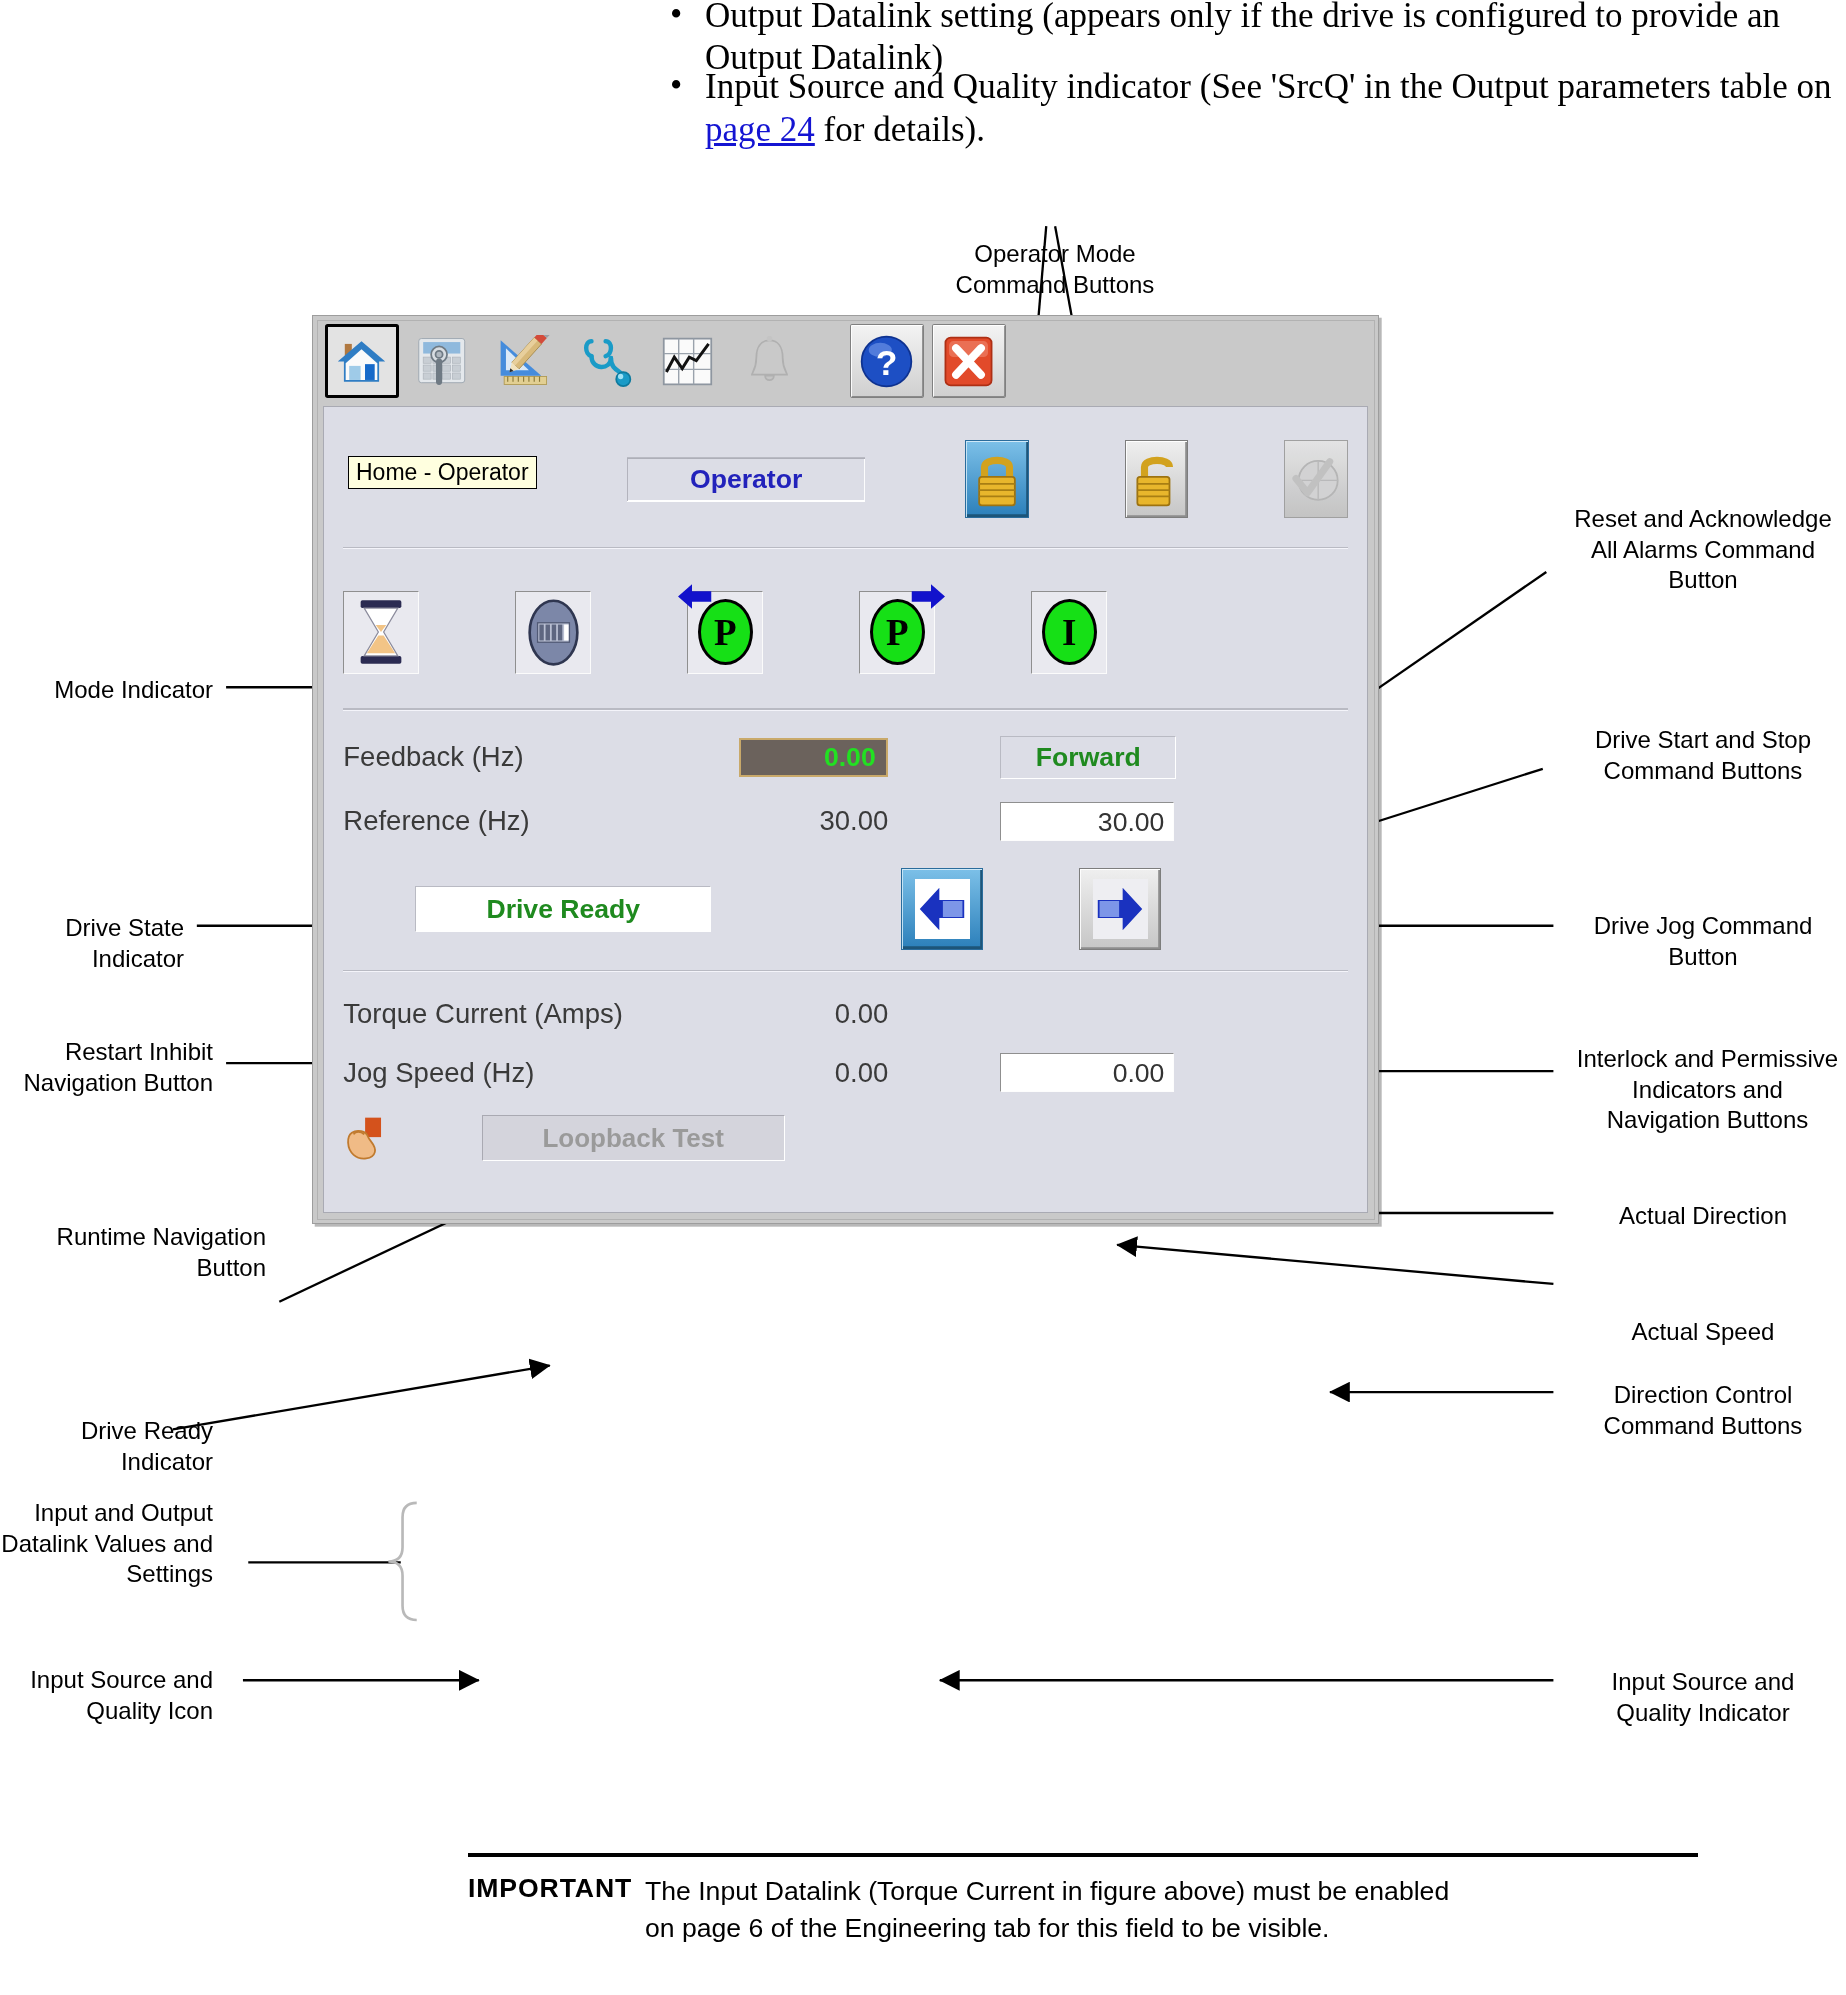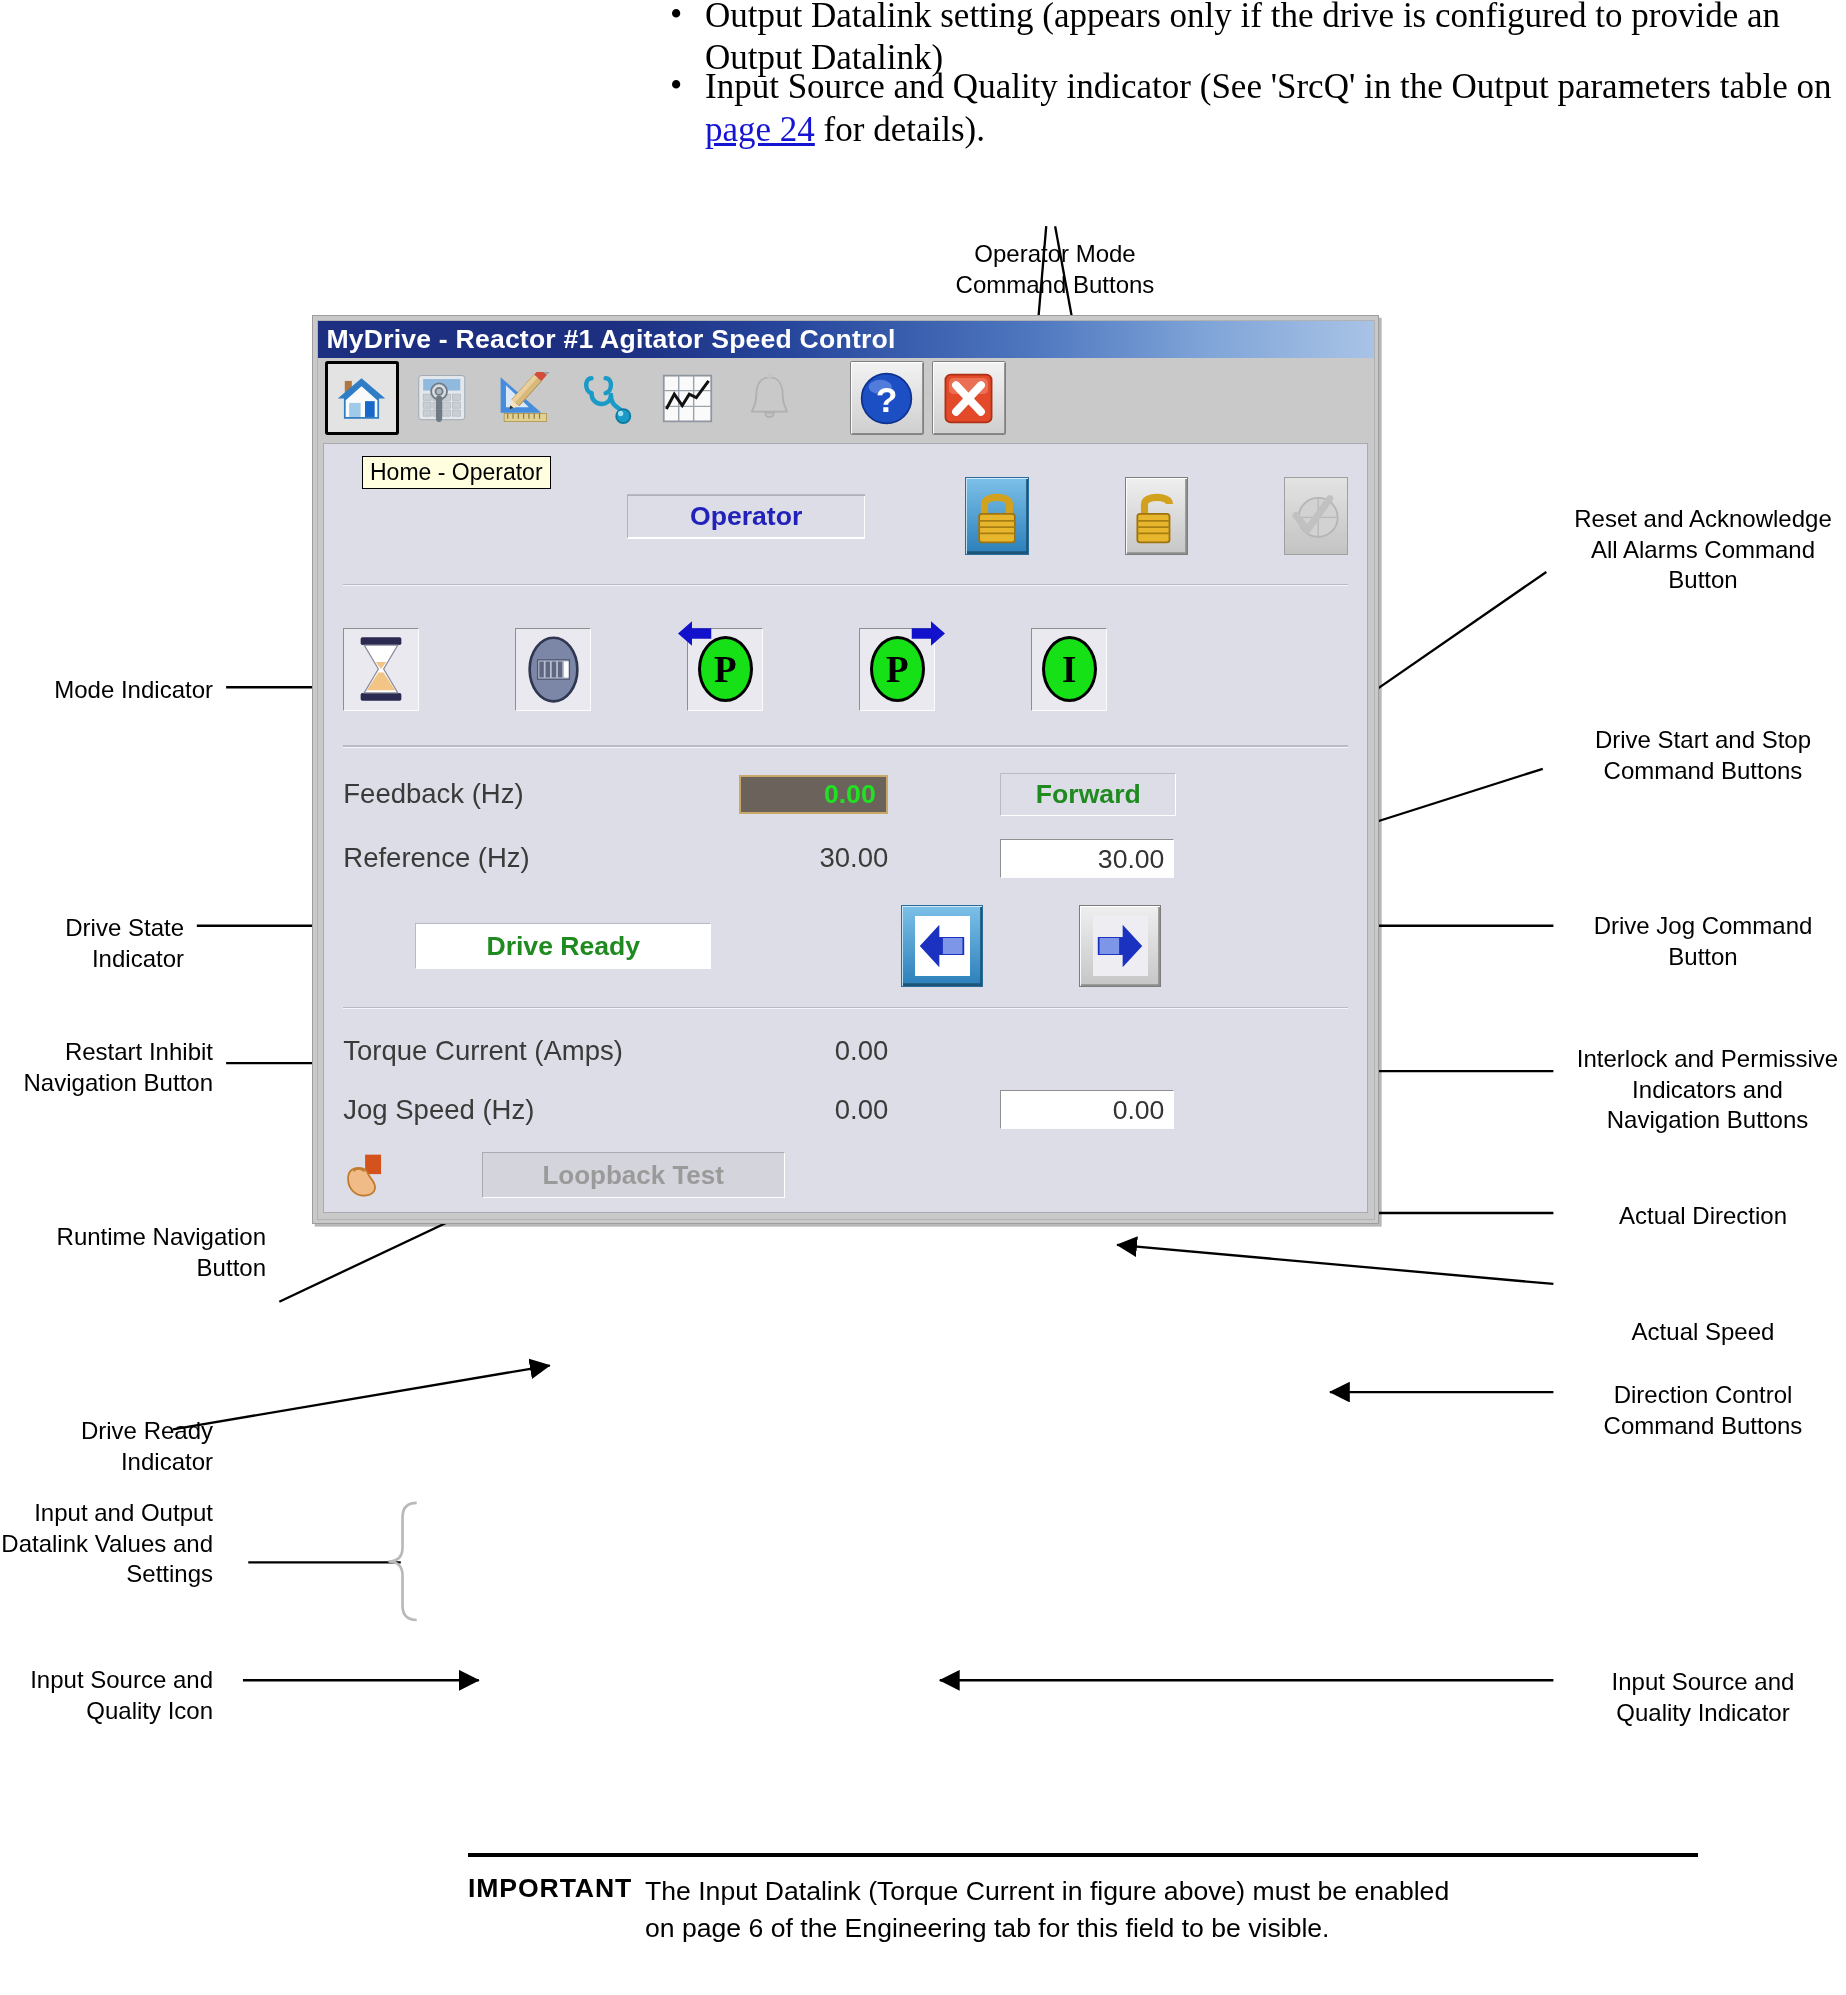--- a/index.html
+++ b/index.html
@@ -204,21 +204,20 @@
 Command Buttons</div>
 </div>
 <div class="callout l" style="left:1561px;top:1667px;width:284px;">
   <div style="white-space:pre-line;">Input Source and
 Quality Indicator</div>
 </div>
 
 <div id="hmi">
  <div id="hmi-inner">
 
-  <div class="titlebar">MyDrive - Reactor #1 Agitator Speed Control</div>
 
   <div class="toolbar">
 
     <div class="tb-btn tb-sel" style="left:7px;">
       <svg width="53" height="51" viewBox="0 0 60 58">
         <rect x="11" y="9" width="8" height="17" fill="#b07840"></rect>
         <path d="M3 29 L30 6 L57 29 L50 29 L50 52 L10 52 L10 29 Z" fill="#2f7dc4"></path>
         <path d="M12 31 L30 15 L48 31 L48 50 L12 50 Z" fill="#fafafa"></path>
         <rect x="16" y="34" width="13" height="16" fill="#9fcbe8"></rect>
         <rect x="34" y="32" width="11" height="18" fill="#1669c9"></rect>
@@ -322,21 +321,21 @@
     <div class="tb-btn tb-raised" style="left:614px;">
       <svg width="55" height="55" viewBox="0 0 62 62">
         <rect x="5" y="4" width="52" height="54" rx="6" fill="#e24a2a"></rect>
         <rect x="5" y="4" width="52" height="54" rx="6" fill="none" stroke="#ae2f14" stroke-width="2"></rect>
         <rect x="9" y="8" width="44" height="18" rx="5" fill="#f2947d" opacity=".5"></rect>
         <path d="M17 16 L45 46 M45 16 L17 46" stroke="#fff" stroke-width="9" stroke-linecap="round"></path>
       </svg>
     </div>
   </div>
 
-  <div class="tooltip" style="left:49px;top:140px;">Home - Operator</div>
+  <div class="tooltip" style="left:35px;top:140px;">Home - Operator</div>
 
   <div class="panel">
 
     <div class="grid-row" style="margin-top:21px;height:89px;">
       <div style="width:301px;"></div>
       <div class="readout flat" style="width:294px;color:#2222bb;box-shadow:inset 0.9px 0.9px 0 #aeafb8, inset -0.9px -0.9px 0 #fff;border:none;border-top:1.8px solid #b9bac3;border-bottom:1.8px solid #ffffff;">Operator</div>
       <div style="width:25px;"></div>
       <div class="cmdbtn cmd-blue">
         <svg width="50" height="59" viewBox="0 0 56 66">
           <path d="M14 30 L14 19 C14 9 42 9 42 19 L42 30" fill="none" stroke="#d2a21e" stroke-width="8"></path>

